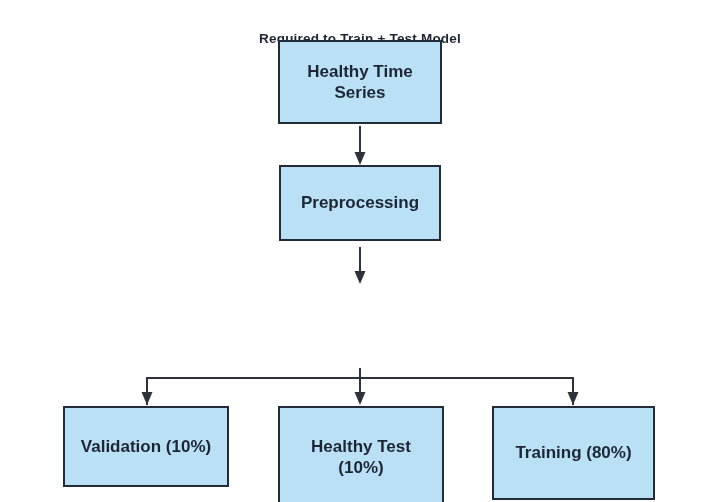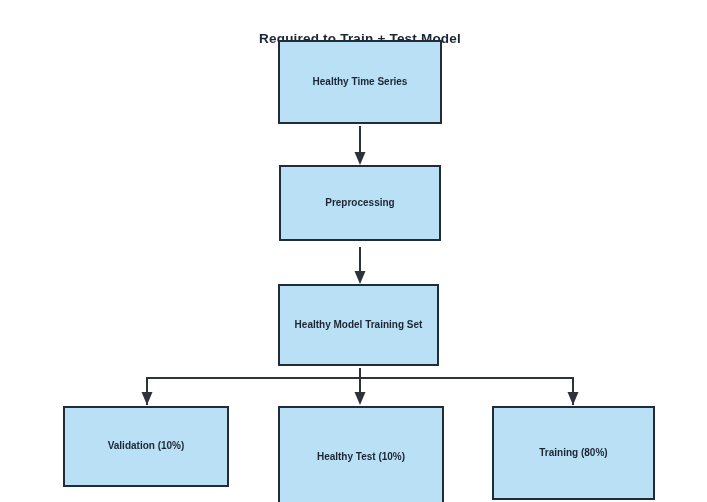--- a/index.html
+++ b/index.html
@@ -43,21 +43,21 @@
   }
   .node {
     position: absolute;
     box-sizing: border-box;
     background: var(--node-fill, #b9e0f4);
     border: 2px solid var(--node-border, #212b39);
     display: flex;
     align-items: center;
     justify-content: center;
     text-align: center;
-    font-size: 10px;
+    font-size: 17px;
     font-weight: 700;
     line-height: 1.25;
     color: var(--text, #1d2634);
     padding: 12px 10px;
   }
   .node-healthy-time-series { left: 278px; top: 40px;  width: 164px; height: 84px; }
   .node-preprocessing       { left: 279px; top: 165px; width: 162px; height: 76px; }
   .node-training-set        { left: 278px; top: 284px; width: 161px; height: 82px; }
   .node-validation          { left: 63px;  top: 406px; width: 166px; height: 81px; }
   .node-healthy-test        { left: 278px; top: 406px; width: 166px; height: 102px; }
@@ -86,21 +86,20 @@
     <line x1="360" y1="378" x2="360" y2="393"></line>
     <polygon points="354.5,392 365.5,392 360,405"></polygon>
     <line x1="573" y1="378" x2="573" y2="393"></line>
     <polygon points="567.5,392 578.5,392 573,405"></polygon>
   </svg>
 
   <div class="node node-healthy-time-series">Healthy Time Series</div>
 
   <div class="node node-preprocessing">Preprocessing</div>
 
-  <div class="node node-training-set">Healthy Model Training Set</div>
 
   <div class="node node-validation">Validation (10%)</div>
 
   <div class="node node-healthy-test">Healthy Test (10%)</div>
 
   <div class="node node-training">Training (80%)</div>
 
 </div>
 
 </body></html>

